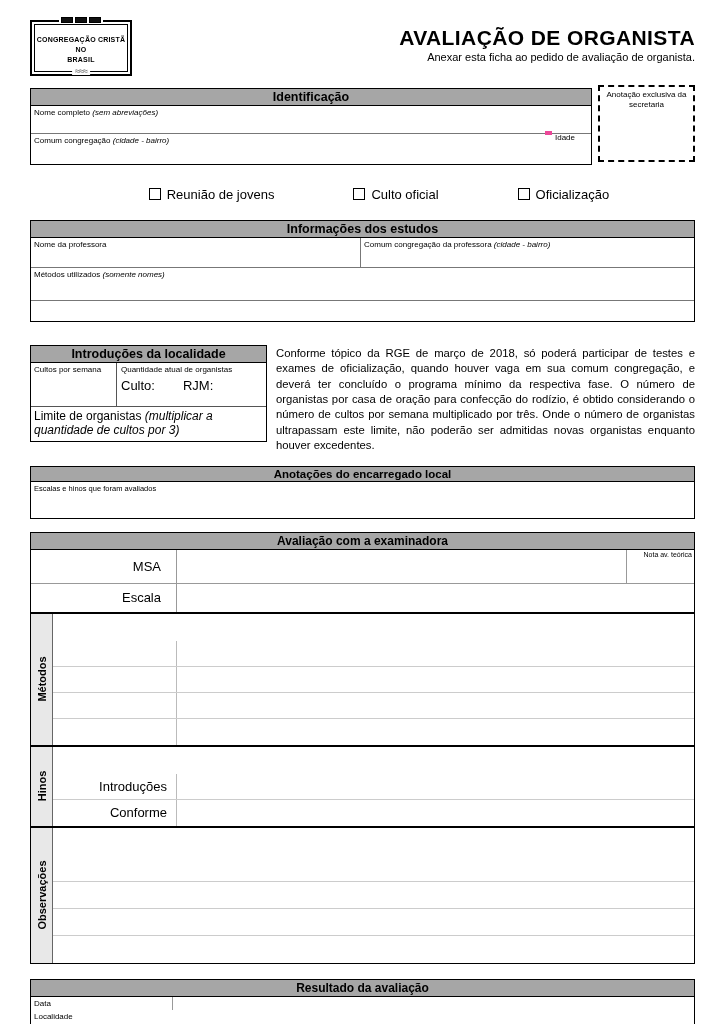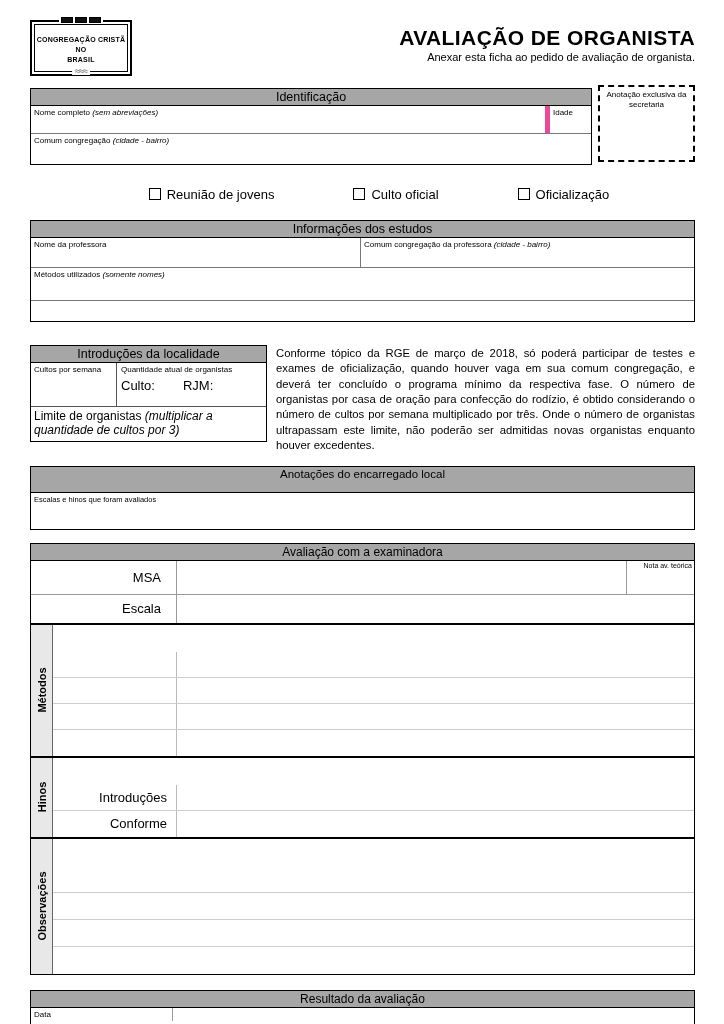--- a/index.html
+++ b/index.html
@@ -39,35 +39,35 @@
   .titleblock { text-align: right; padding-top: 6px; }
   .title { font-size: 21px; font-weight: 800; letter-spacing: .4px; }
   .subtitle { font-size: 11px; margin-top: 1px; }
 
   
   .bar {
     background: #a6a6a6;
     border-top: 1px solid #000;
     border-bottom: 1px solid #000;
     text-align: center;
-    font-weight: normal;
+    font-weight: bold;
     font-size: 12.5px;
     line-height: 16px;
     height: 17px;
   }
   .lab { font-size: 8px; line-height: 1.2; }
   .hint { font-style: italic; }
 
   
   .ident-wrap { position: relative; margin-top: 8px; height: 78px; }
   .ident-table { width: 562px; border: 1px solid #000; }
   .ident-table .bar { border-top: none; }
   .ident-r1 { display: flex; height: 28px; border-bottom: 1px solid #777; }
   .ident-name { flex: 1; padding: 2px 3px; }
-  .ident-age { width: 46px; border-left: 5px solid #ec4899; padding: 2px 3px; }
+  .ident-age { width: 46px; border-left: 7px solid #ec4899; padding: 2px 3px; margin-top: 25px; }
   .ident-r2 { height: 30px; padding: 2px 3px; }
   .secbox {
     position: absolute; right: 0; top: -3px;
     width: 97px; height: 77px;
     border: 2px dashed #000;
     padding: 3px 4px;
     text-align: center;
     font-size: 8px; line-height: 1.3;
   }
 
@@ -91,21 +91,21 @@
   .loc .bar { border-top: none; font-size: 12.5px; }
   .loc-r1 { display: flex; height: 44px; border-bottom: 1px solid #555; }
   .loc-cultos { width: 86px; border-right: 1px solid #555; padding: 2px 3px; font-size: 8px; }
   .loc-qty { flex: 1; padding: 2px 4px; font-size: 8px; }
   .loc-qty-vals { display: flex; gap: 28px; margin-top: 4px; font-size: 13px; }
   .loc-r2 { padding: 2px 3px; font-size: 12px; }
   .notice { flex: 1; font-size: 11.3px; line-height: 1.36; text-align: justify; padding-top: 1px; }
 
   
   .locnotes { margin-top: 12px; border: 1px solid #000; }
-  .locnotes .bar { border-top: none; font-size: 11.5px; height: 26px; line-height: 14px; }
+  .locnotes .bar { border-top: none; font-size: 11.5px; height: 15px; line-height: 14px; }
   .locnotes-field { height: 36px; padding: 2px 3px; font-size: 7.5px; }
 
   
   .eval { margin-top: 13px; border: 1.5px solid #000; }
   .eval .bar { border-top: none; font-size: 12px; }
   .eval-row { display: flex; }
   .eval-label { width: 146px; display: flex; align-items: center; justify-content: flex-end; padding-right: 15px; font-size: 13px; border-right: 1px solid #999; }
   .eval-msa { height: 34px; border-bottom: 1px solid #999; }
   .eval-escala { height: 28px; }
   .eval-content { flex: 1; }

